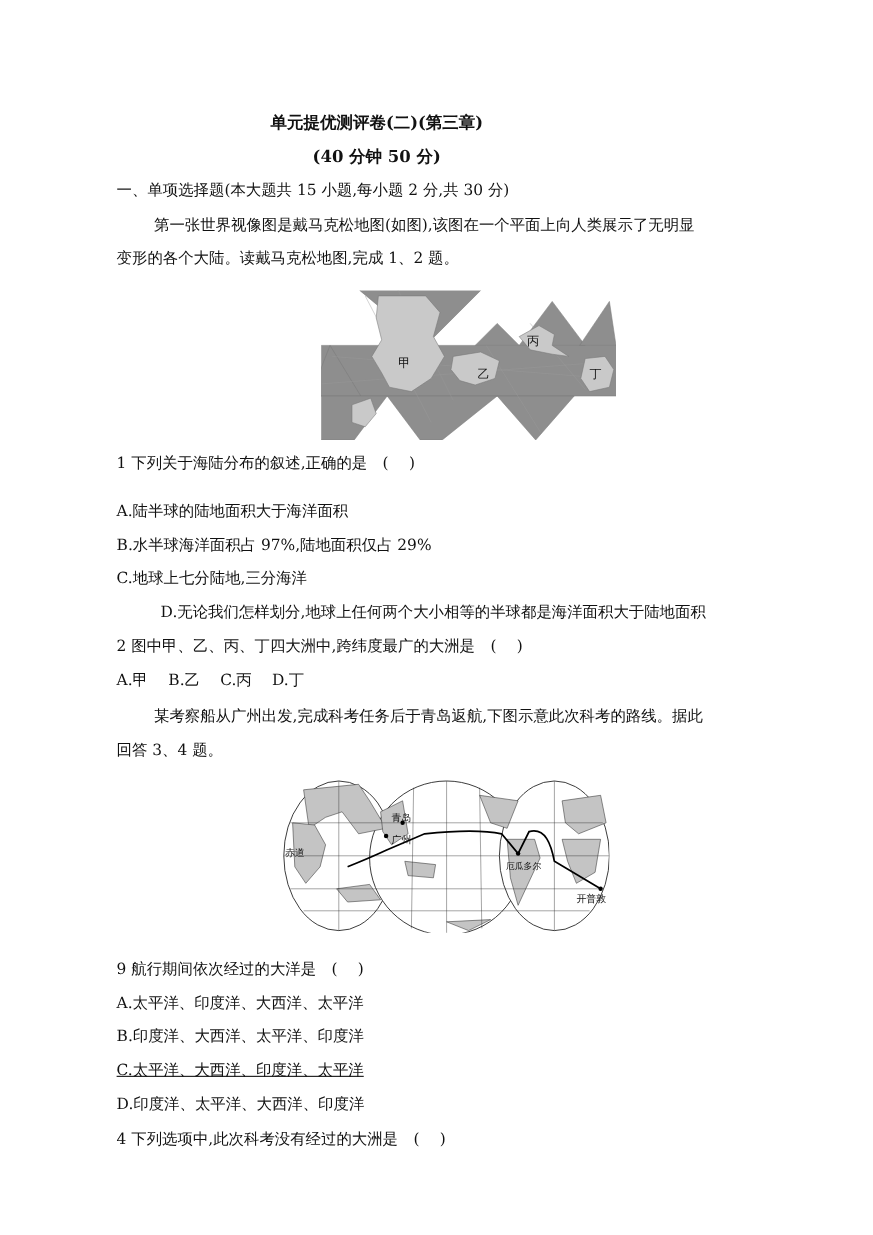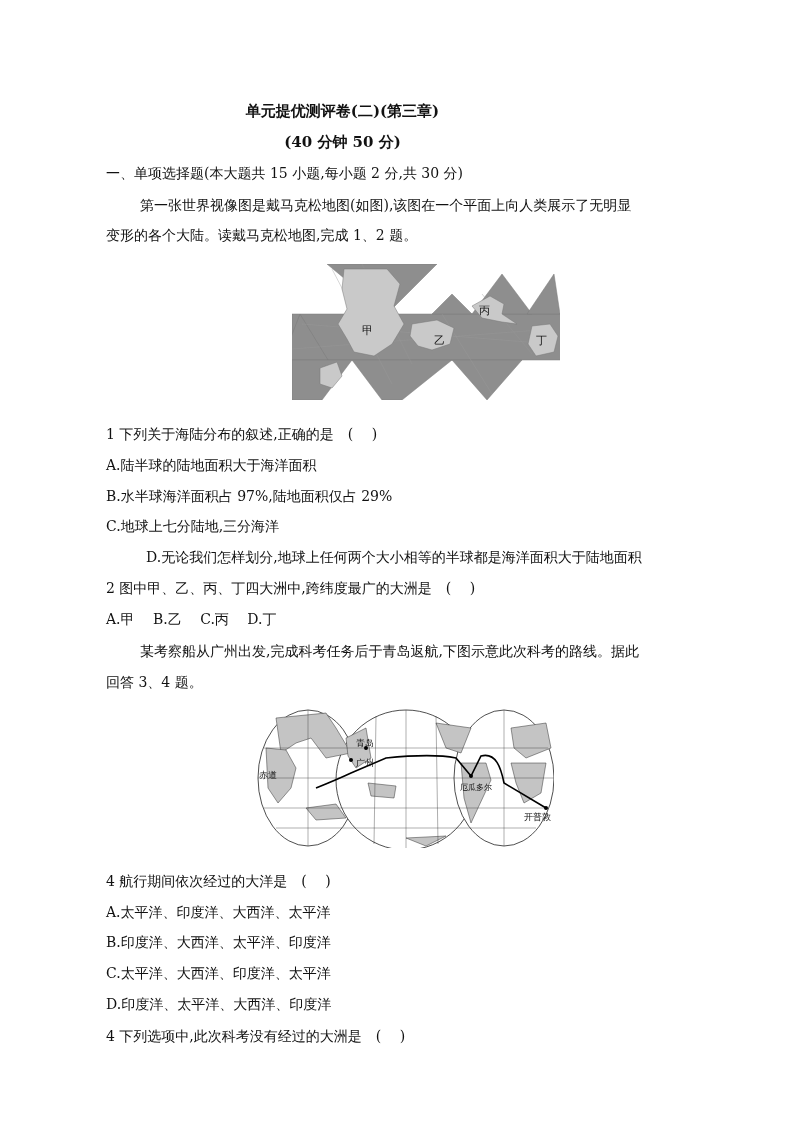--- a/index.html
+++ b/index.html
@@ -49,21 +49,21 @@
     <path d="M180,42 L198,32 L212,40 L210,50 L225,60 L210,58 L190,54 Z"></path>
     <path d="M240,62 L258,60 L266,72 L262,88 L244,92 L236,80 Z"></path>
     <path d="M28,104 L45,98 L50,112 L40,124 L28,120 Z"></path>
   </g>
   <text x="70" y="70" font-size="11" fill="#111">甲</text>
   <text x="142" y="80" font-size="11" fill="#111">乙</text>
   <text x="187" y="50" font-size="11" fill="#111">丙</text>
   <text x="244" y="80" font-size="11" fill="#111">丁</text>
 </svg>
 
-<div class="line" style="top:425px;">1 下列关于海陆分布的叙述,正确的是　(　 )</div>
+<div class="line" style="top:412px;">1 下列关于海陆分布的叙述,正确的是　(　 )</div>
 <div class="line" style="top:456px;">A.陆半球的陆地面积大于海洋面积</div>
 <div class="line" style="top:487px;">B.水半球海洋面积占 97%,陆地面积仅占 29%</div>
 <div class="line" style="top:517px;">C.地球上七分陆地,三分海洋</div>
 <div class="line" style="top:548px;margin-left:40px;">D.无论我们怎样划分,地球上任何两个大小相等的半球都是海洋面积大于陆地面积</div>
 <div class="line" style="top:579px;">2 图中甲、乙、丙、丁四大洲中,跨纬度最广的大洲是　(　 )</div>
 <div class="line" style="top:610px;">A.甲　 B.乙　 C.丙　 D.丁</div>
 
 <div class="line indent" style="top:642px;">某考察船从广州出发,完成科考任务后于青岛返航,下图示意此次科考的路线。据此</div>
 <div class="line" style="top:673px;">回答 3、4 题。</div>
 
@@ -101,18 +101,18 @@
   <circle cx="110" cy="40" r="2" fill="#000"></circle>
   <circle cx="215" cy="68" r="2" fill="#000"></circle>
   <circle cx="290" cy="100" r="2" fill="#000"></circle>
   <text x="3" y="70" font-size="9" fill="#111">赤道</text>
   <text x="100" y="38" font-size="9" fill="#111">青岛</text>
   <text x="100" y="58" font-size="9" fill="#111">广州</text>
   <text x="204" y="82" font-size="8" fill="#111">厄瓜多尔</text>
   <text x="268" y="112" font-size="9" fill="#111">开普敦</text>
 </svg>
 
-<div class="line" style="top:872px;">4 航行期间依次经过的大洋是　(　 )</div>
+<div class="line" style="top:872px;">9 航行期间依次经过的大洋是　(　 )</div>
 <div class="line" style="top:903px;">A.太平洋、印度洋、大西洋、太平洋</div>
 <div class="line" style="top:933px;">B.印度洋、大西洋、太平洋、印度洋</div>
-<div class="line" style="top:964px;">C.太平洋、大西洋、印度洋、太平洋</div>
+<div class="line" style="top:964px;text-decoration:underline;">C.太平洋、大西洋、印度洋、太平洋</div>
 <div class="line" style="top:995px;">D.印度洋、太平洋、大西洋、印度洋</div>
 <div class="line" style="top:1027px;">4 下列选项中,此次科考没有经过的大洲是　(　 )</div>
 
 </body></html>

